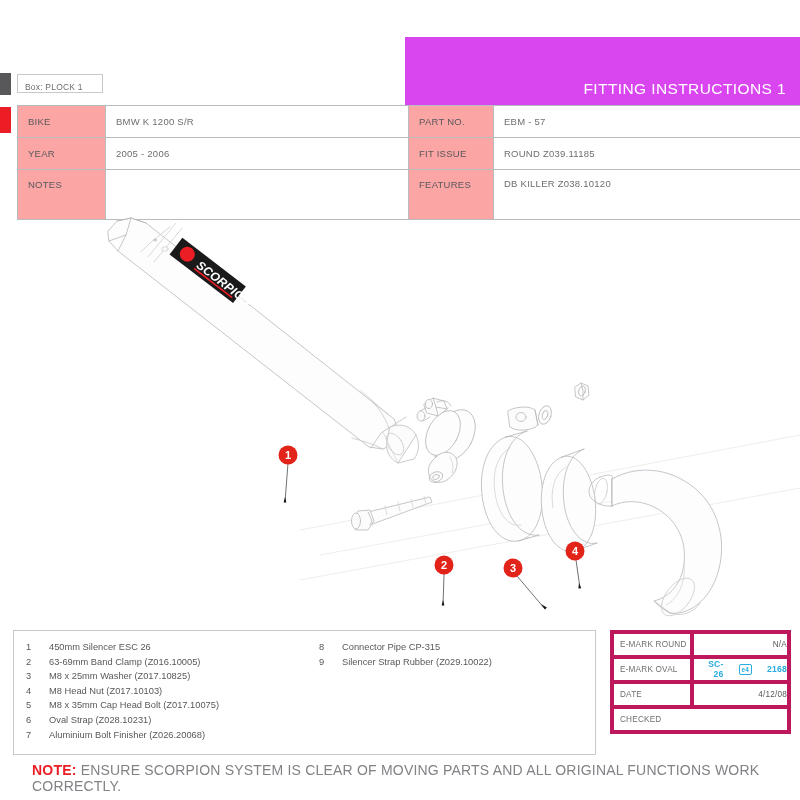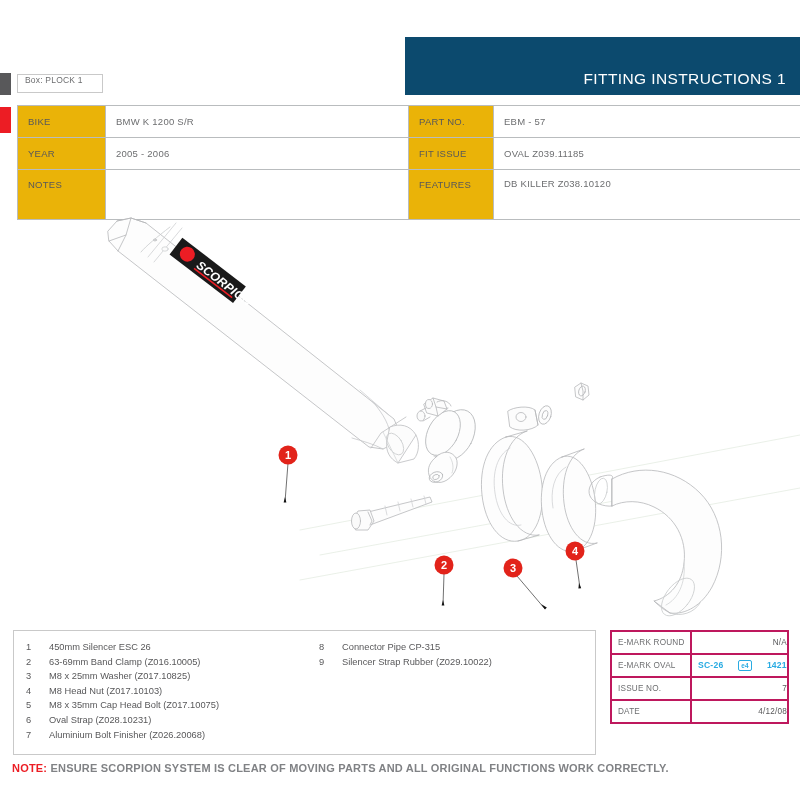--- a/index.html
+++ b/index.html
@@ -32,31 +32,31 @@
 
   .box-label {
     position: absolute;
     left: 17px; top: 74px;
     width: 86px; height: 19px;
     border: 1px solid #c9c9c9;
     box-sizing: border-box;
     font-size: 8.5px;
     color: #6d6e70;
     display: flex;
-    align-items: flex-start;
+    align-items: flex-end;
     padding-left: 7px;
     letter-spacing: .2px;
   }
 
   
   .banner {
     position: absolute;
     left: 405px; top: 37px;
-    width: 395px; height: 58px;
-    background: #0c4a6e;
+    width: 395px; height: 68px;
+    background: #d946ef;
   }
   .banner-title {
     position: absolute;
     right: 14px; bottom: 7px;
     color: #ffffff;
     font-size: 15.5px;
     letter-spacing: .4px;
   }
 
   
@@ -70,21 +70,21 @@
   .spec td {
     border: 1px solid #b9bcbe;
     height: 31px;
     font-size: 9.5px;
     padding: 0 0 0 10px;
     letter-spacing: .25px;
     color: #6d6e70;
     vertical-align: middle;
   }
   .spec td.k {
-    background: #eab308;
+    background: #fca5a5;
     color: #58585a;
   }
   .spec tr.notes td { height: 40px; vertical-align: top; padding-top: 8px;}
   .spec tr.notes td.k { vertical-align: top; padding-top: 9px; }
 
   
   .diagram {
     position: absolute;
     left: 0; top: 205px;
     width: 800px; height: 425px;
@@ -115,21 +115,21 @@
 
   
   .emark {
     position: absolute;
     left: 610px; top: 630px;
     width: 177px;
     border-collapse: collapse;
     table-layout: fixed;
   }
   .emark td {
-    border: 2px solid #be185d;
+    border: 4px solid #be185d;
     height: 20px;
     font-size: 8.2px;
     color: #6d6e70;
     padding: 0 0 1px 6px;
     letter-spacing: .2px;
   }
   .emark td.v { color: #58585a; text-align: right; }
   .emark-oval-val {
     color: #29abe2;
     font-weight: bold;
@@ -143,25 +143,24 @@
     border-radius: 2px;
     font-size: 6.4px;
     padding: 0 2px;
     line-height: 9px;
     font-weight: bold;
   }
 
   
   .note {
     position: absolute;
-    left: 12px; top: 762px;
-    font-size: 11px;
+    left: 32px; top: 762px;
+    font-size: 14px;
     color: #808285;
     letter-spacing: .2px;
-    font-weight: bold;
   }
   .note b { color: #ec1d24; }
 
   .callout-num {
     font-family: "Liberation Sans", sans-serif;
     font-size: 11px;
     fill: #ffffff;
     font-weight: bold;
     text-anchor: middle;
   }
@@ -191,21 +190,21 @@
     <tr>
       <td class="k">BIKE</td>
       <td>BMW K 1200 S/R</td>
       <td class="k">PART NO.</td>
       <td>EBM - 57</td>
     </tr>
     <tr>
       <td class="k">YEAR</td>
       <td>2005 - 2006</td>
       <td class="k">FIT ISSUE</td>
-      <td>OVAL Z039.11185</td>
+      <td>ROUND Z039.11185</td>
     </tr>
     <tr class="notes">
       <td class="k">NOTES</td>
       <td></td>
       <td class="k">FEATURES</td>
       <td>DB KILLER Z038.10120</td>
     </tr>
   </tbody>
 </table>
 
@@ -468,30 +467,29 @@
     <tr>
       <td>E-MARK ROUND</td>
       <td class="v">N/A</td>
     </tr>
     <tr>
       <td>E-MARK OVAL</td>
       <td class="v">
         <span class="emark-oval-val">
           <span>SC-26</span>
           <span class="ebox">e4</span>
-          <span>1421</span>
+          <span>2168</span>
         </span>
       </td>
     </tr>
     <tr>
-      <td>ISSUE NO.</td>
-      <td class="v">7</td>
-    </tr>
-    <tr>
       <td>DATE</td>
       <td class="v">4/12/08</td>
+    </tr>
+    <tr>
+      <td colspan="2">CHECKED</td>
     </tr>
   </tbody>
 </table>
 
 <div class="note">
   <b>NOTE:</b><span> ENSURE SCORPION SYSTEM IS CLEAR OF MOVING PARTS AND ALL ORIGINAL FUNCTIONS WORK CORRECTLY.</span>
 </div>
 
 </body></html>

